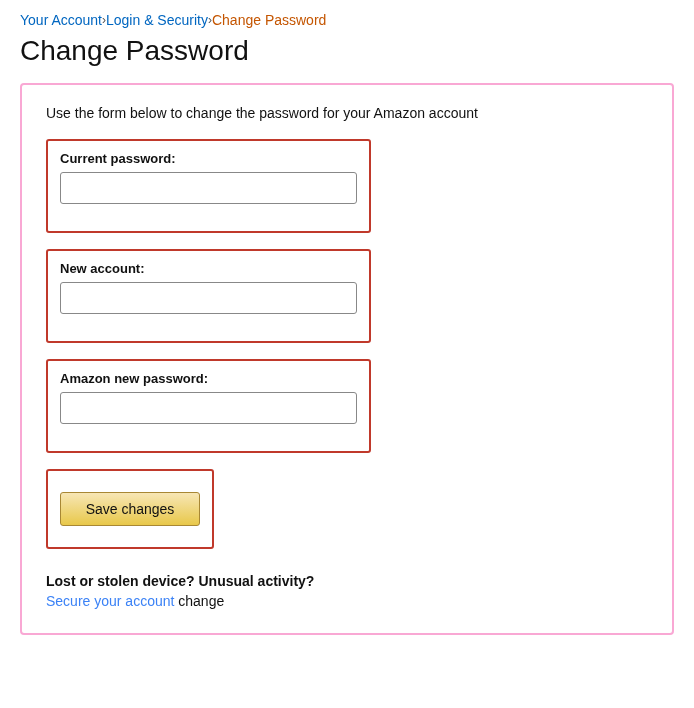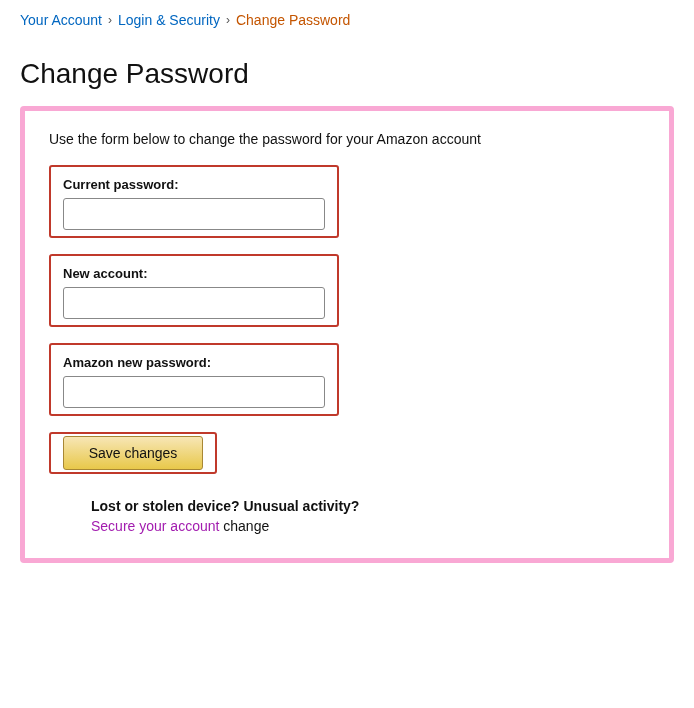--- a/index.html
+++ b/index.html
@@ -14,23 +14,22 @@
       width: 694px;
       min-height: 708px;
       padding: 12px 20px;
       font-size: 14px;
       color: #111111;
     }
 
     .breadcrumb {
       display: flex;
       align-items: center;
-      gap: 6px;
       font-size: 14px;
-      margin-bottom: 30px;
+      margin-bottom: 7px;
     }
 
     .breadcrumb-link {
       color: #0066c0;
       text-decoration: none;
       cursor: pointer;
     }
 
     .breadcrumb-separator {
       color: #555;
@@ -42,38 +41,38 @@
     }
 
     .page-title {
       font-size: 28px;
       font-weight: 400;
       margin-bottom: 16px;
       color: #111;
     }
 
     .form-container {
-      border: 5px solid #f9a8d4;
+      border: 2px solid #f9a8d4;
       border-radius: 4px;
       padding: 20px 24px 24px 24px;
       max-width: 660px;
     }
 
     .form-description {
       font-size: 14px;
       margin-bottom: 18px;
       color: #111;
     }
 
     .field-group {
       border: 2px solid #c0392b;
       border-radius: 3px;
-      padding: 10px 12px 6px 12px;
+      padding: 10px 12px 27px 12px;
       margin-bottom: 16px;
-      width: 290px;
+      width: 325px;
     }
 
     .field-label {
       font-weight: bold;
       font-size: 13px;
       margin-bottom: 6px;
       display: block;
       color: #111;
     }
 
@@ -83,55 +82,54 @@
       border: 1px solid #888;
       border-radius: 3px;
       padding: 4px 8px;
       font-size: 14px;
       outline: none;
     }
 
     .save-button-group {
       border: 2px solid #c0392b;
       border-radius: 3px;
-      padding: 2px 12px;
+      padding: 21px 12px;
       display: inline-block;
       margin-bottom: 20px;
     }
 
     .save-button {
       background: linear-gradient(to bottom, #f7e6b5, #e8c84a);
       border: 1px solid #a88734;
       border-radius: 3px;
       padding: 8px 18px;
       font-size: 14px;
       font-weight: 400;
       cursor: pointer;
       color: #111;
       min-width: 140px;
     }
 
     .security-notice {
       margin-top: 4px;
-      margin-left: 42px;
     }
 
     .security-notice-title {
       font-weight: bold;
       font-size: 14px;
       margin-bottom: 4px;
     }
 
     .security-notice-text {
       font-size: 14px;
       color: #111;
     }
 
     .security-notice-link {
-      color: #a21caf;
+      color: #3b82f6;
       text-decoration: none;
       cursor: pointer;
     }
   </style>
 </head>
 <body>
 
 <nav class="breadcrumb">
   <a class="breadcrumb-link">Your Account</a>
   <span class="breadcrumb-separator">›</span>

